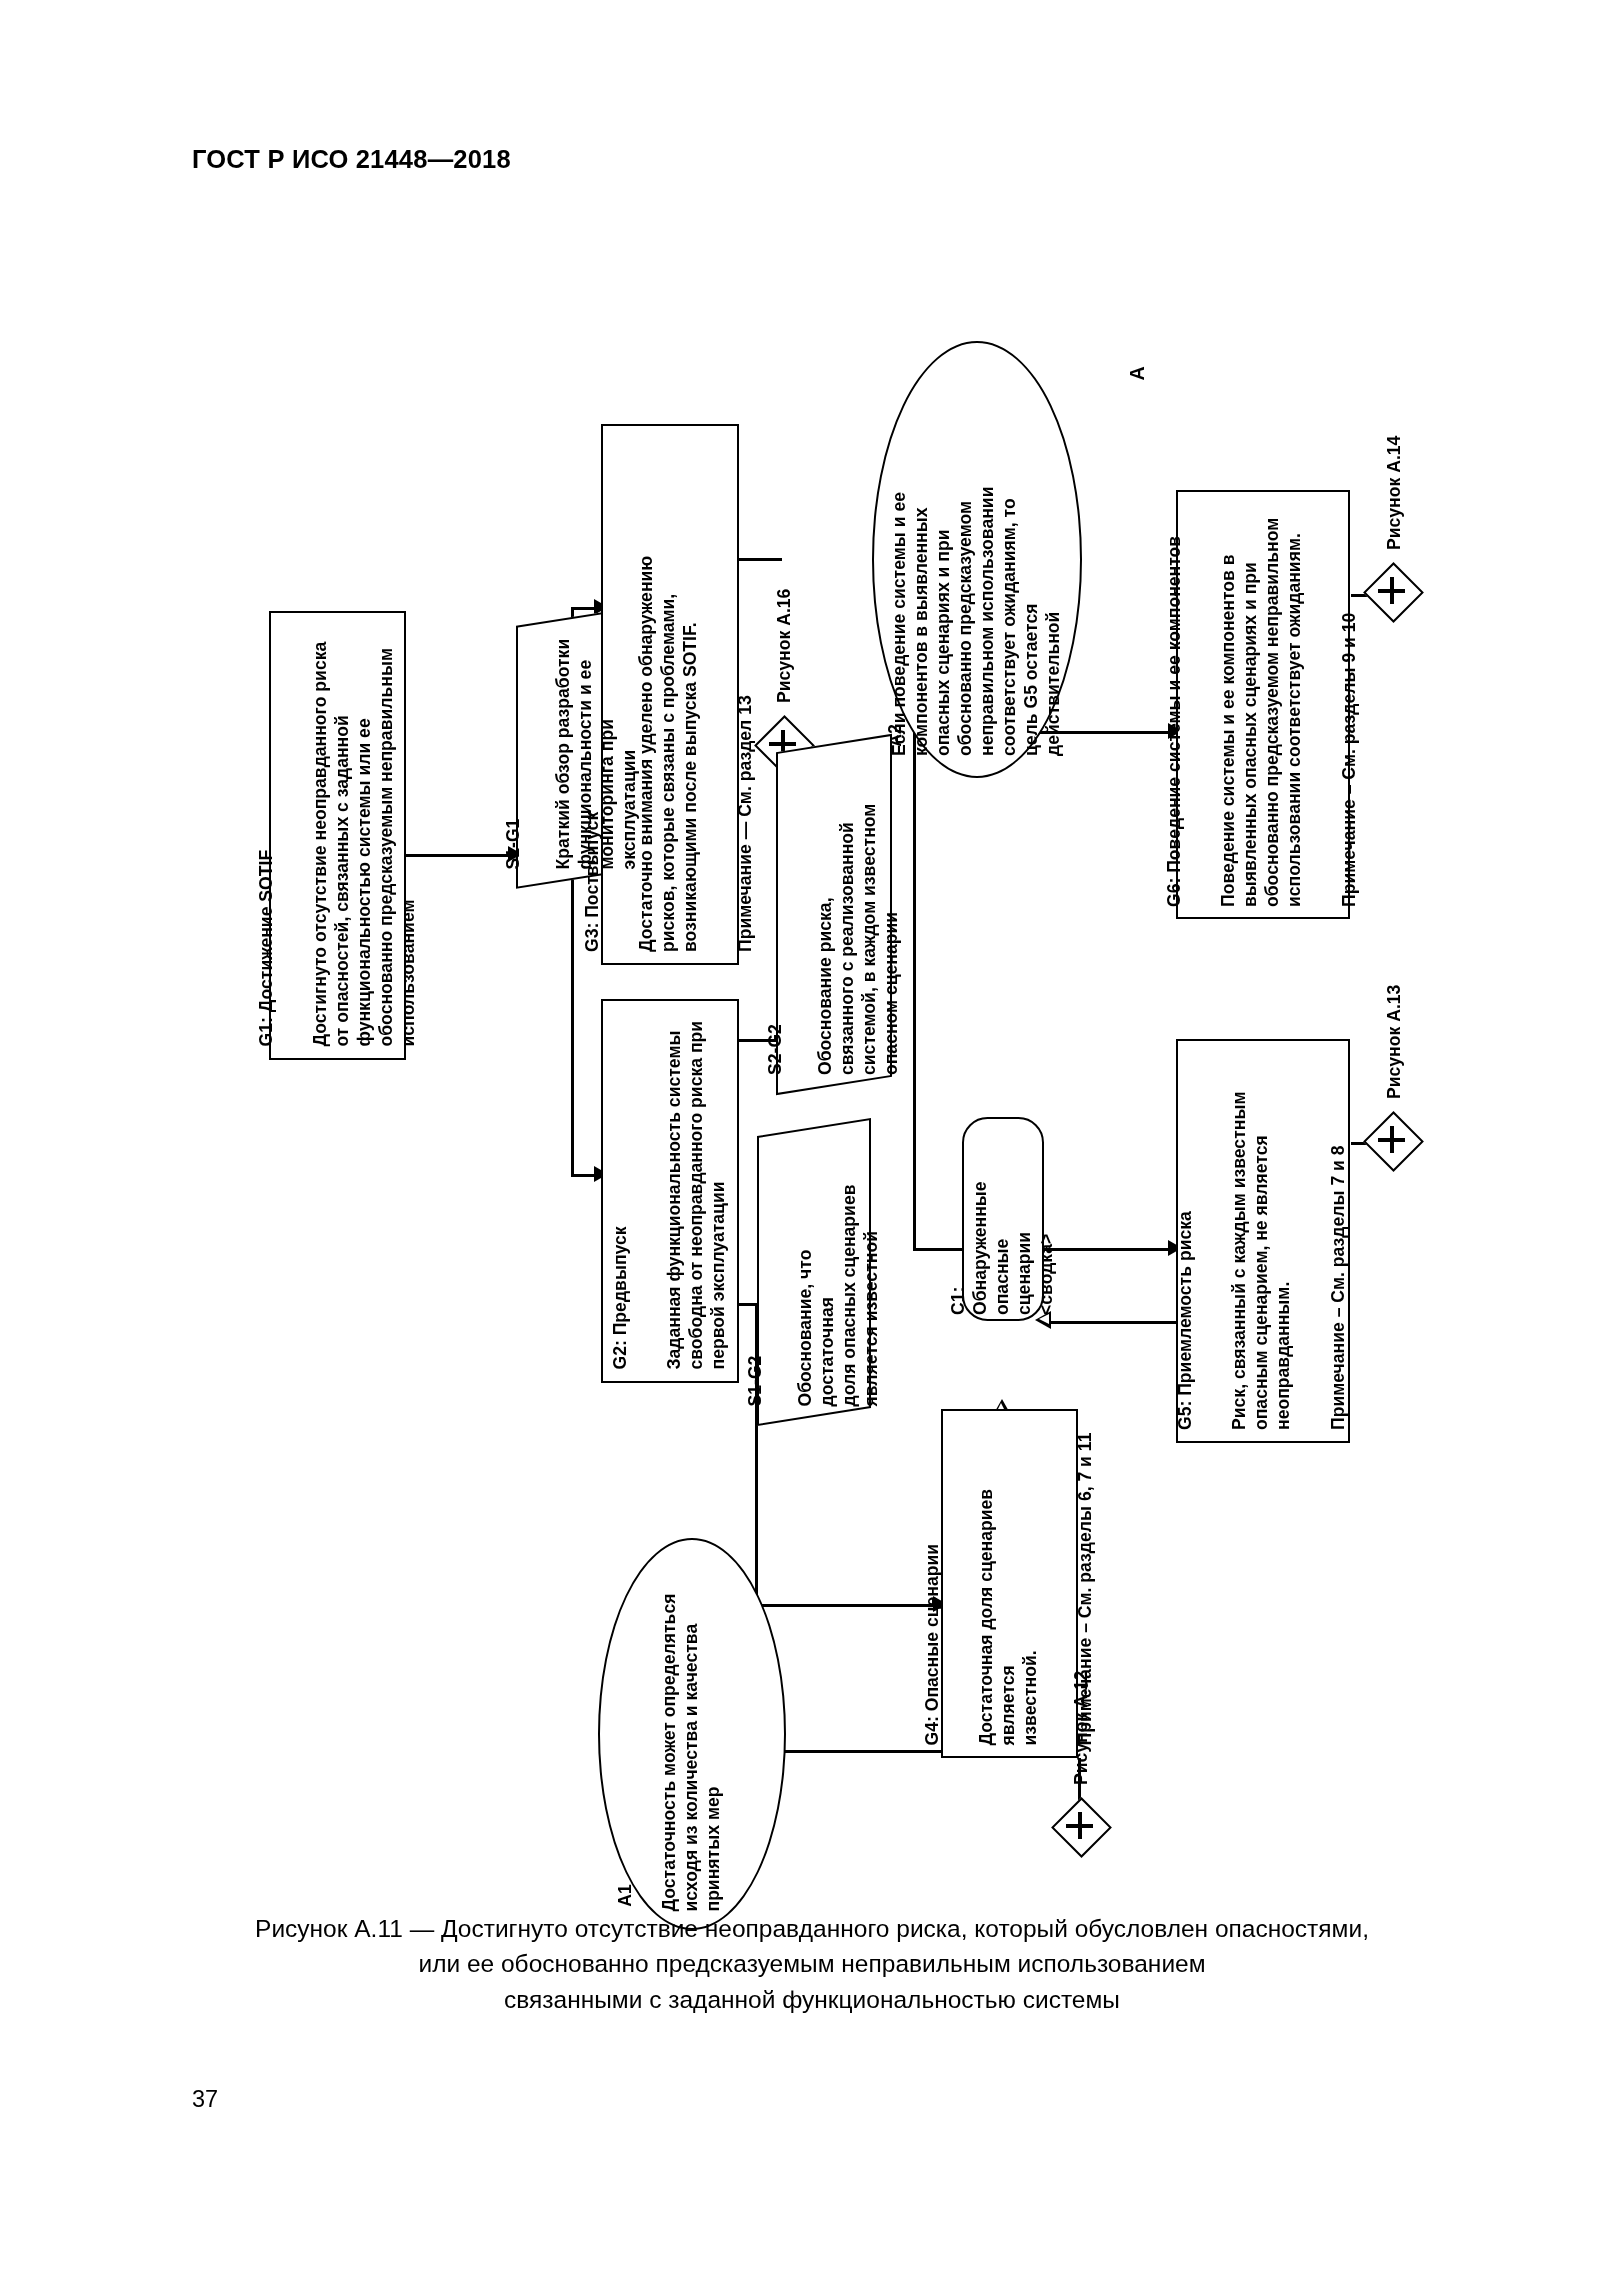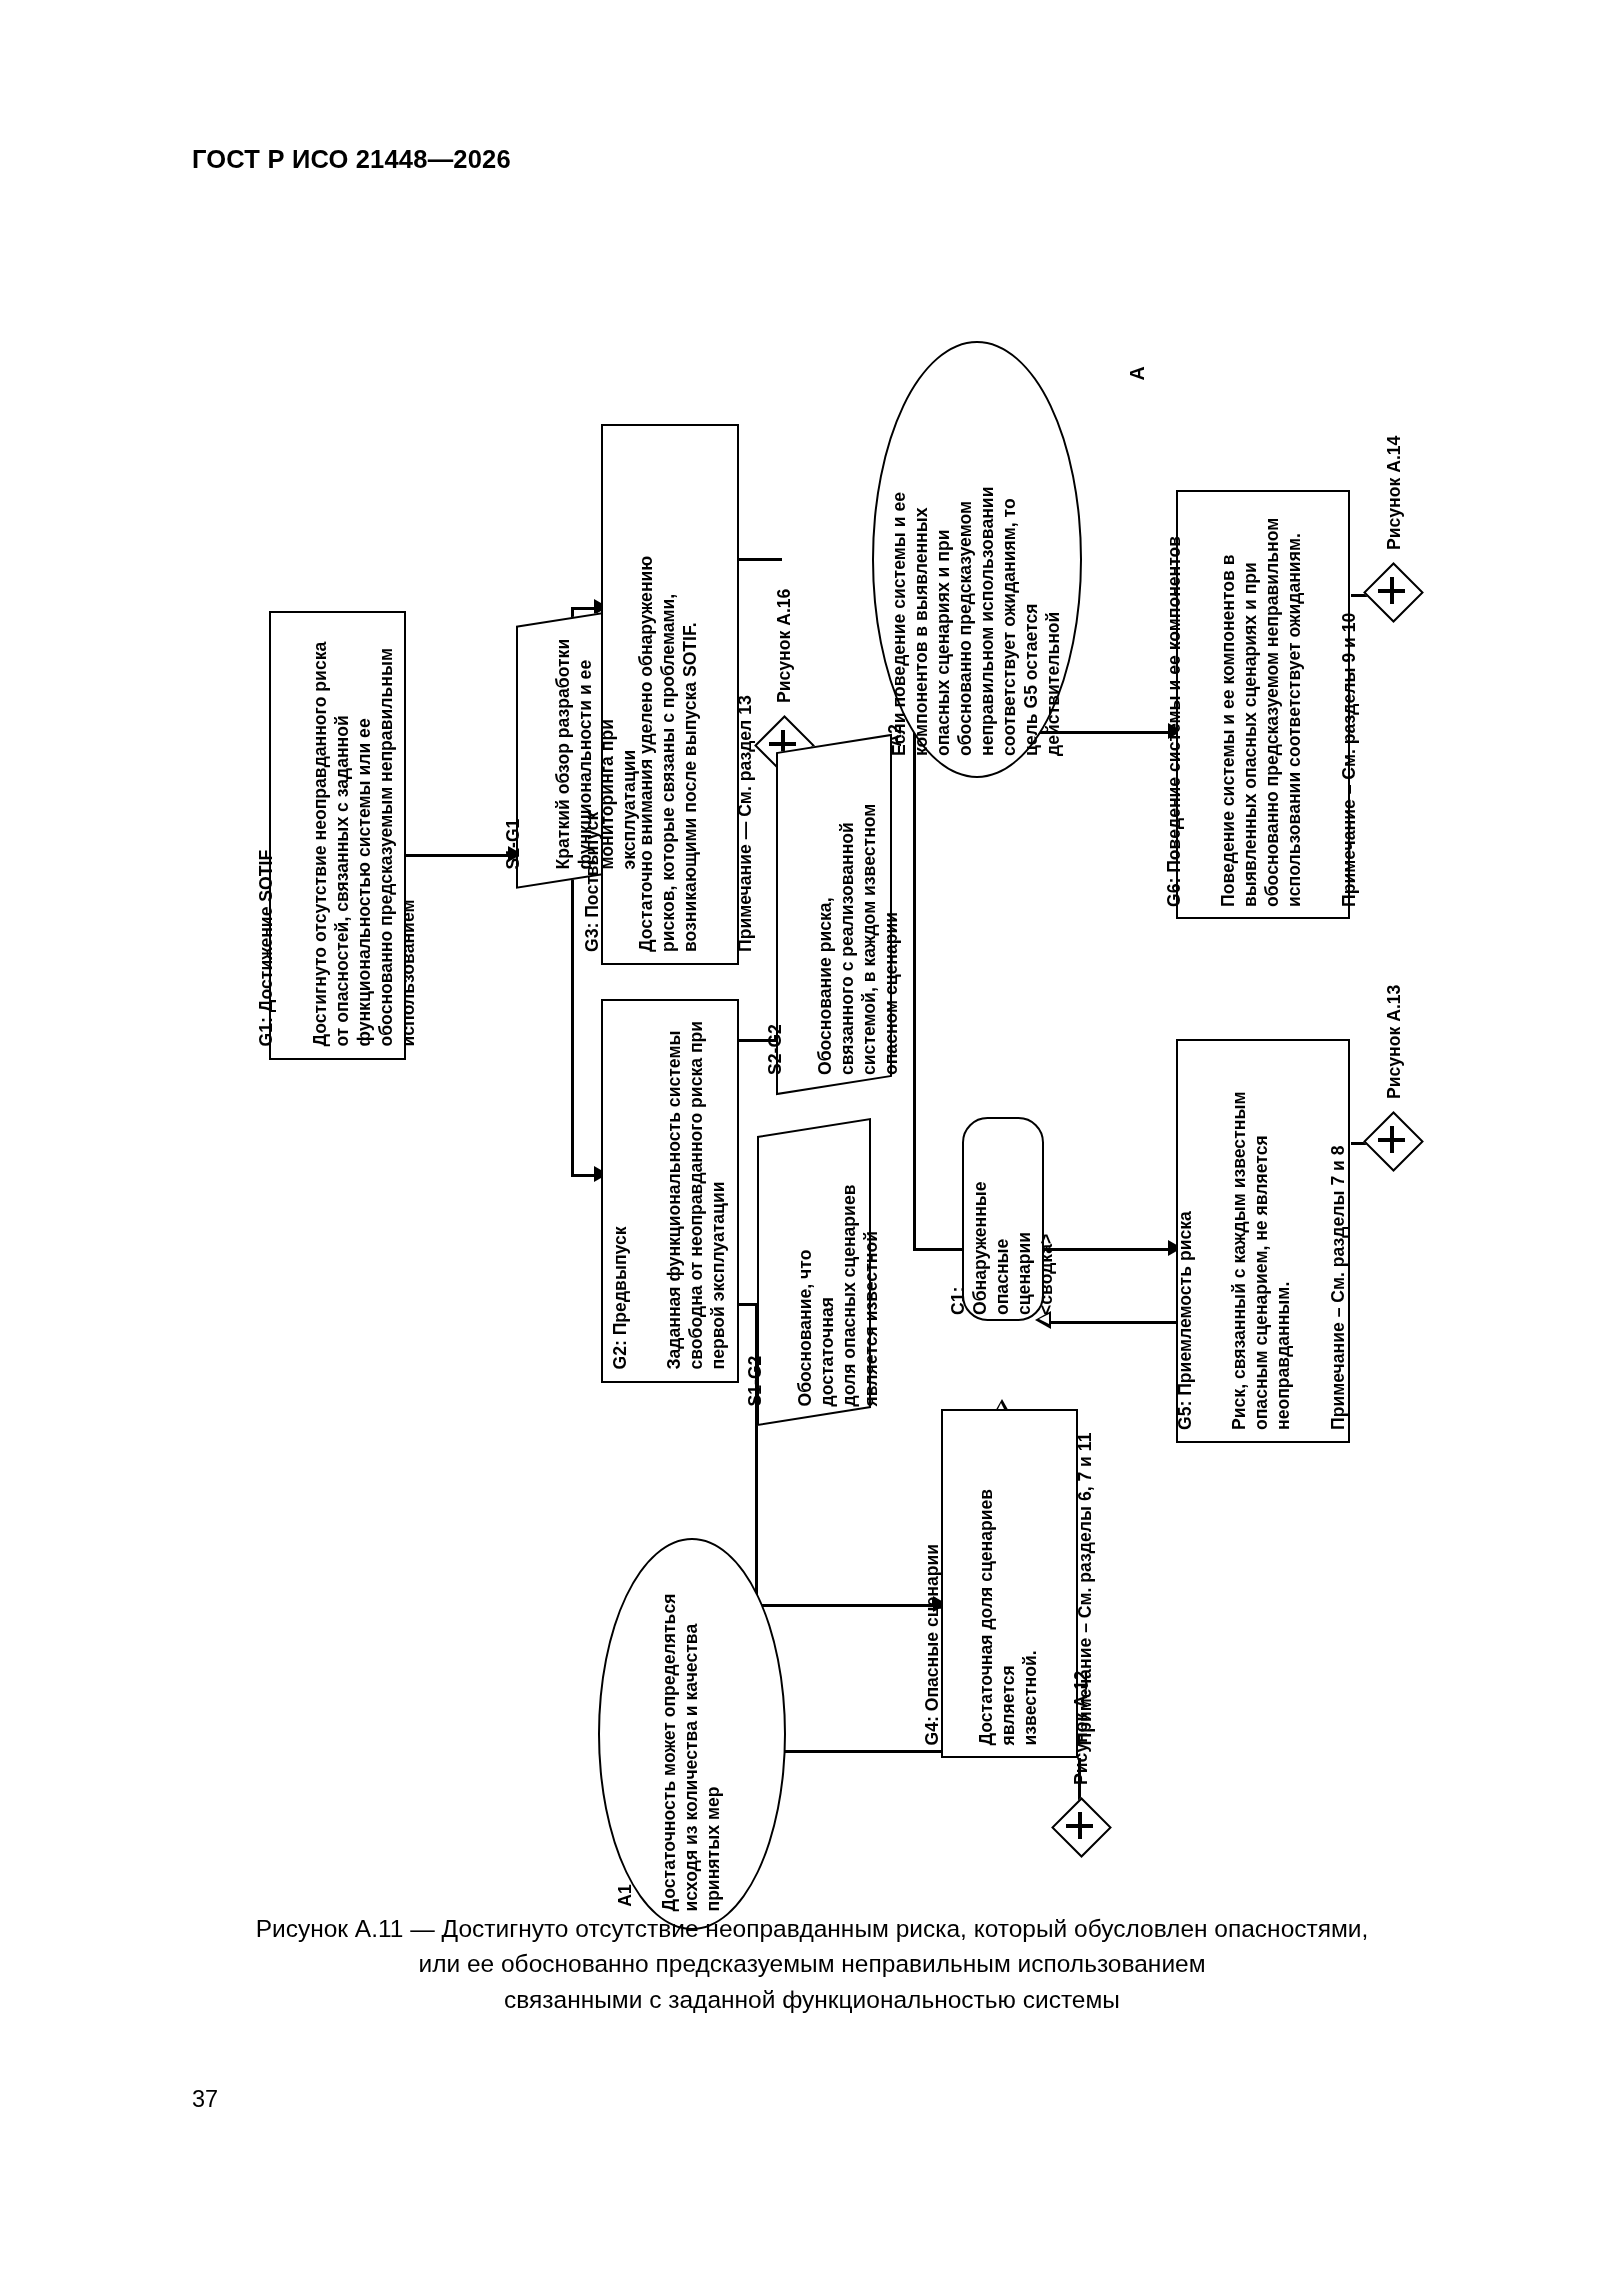--- a/index.html
+++ b/index.html
@@ -240,21 +240,21 @@
     border-left: 5.9px solid transparent;
     border-right: 5.9px solid transparent;
     border-bottom: 10.8px solid #fff;
   }
 </style>
 </head>
 <body>
 
 <div id="page">
 
-  <div class="running-head">ГОСТ Р ИСО 21448—2026</div>
+  <div class="running-head">ГОСТ Р ИСО 21448—2018</div>
 
   <div id="diagram-canvas">
 
     <div class="line h" style="left:259px; top:678px; width:110px;"></div>
     <div class="arrow-r" style="left:361px; top:670px;"></div>
 
     <div class="line v" style="left:424px; top:431px; height:568px;"></div>
 
     <div class="line h" style="left:424px; top:431px; width:29px;"></div>
     <div class="arrow-r" style="left:447px; top:423px;"></div>
@@ -447,21 +447,21 @@
         <p class="nbody">Достаточность может определяться
 исходя из количества и качества
 принятых мер</p>
       </div>
     </div>
     <div class="corner-tag" style="left:467px; top:1709px;">A1</div>
 
   </div>
 
   <div class="figure-caption">
-    <span class="cap-line">Рисунок А.11 — Достигнуто отсутствие неоправданным риска, который обусловлен опасностями,</span>
+    <span class="cap-line">Рисунок А.11 — Достигнуто отсутствие неоправданного риска, который обусловлен опасностями,</span>
     <span class="cap-line">или ее обоснованно предсказуемым неправильным использованием</span>
     <span class="cap-line">связанными с заданной функциональностью системы</span>
   </div>
 
   <div class="folio">37</div>
 
 </div>
 
 
 </body></html>

